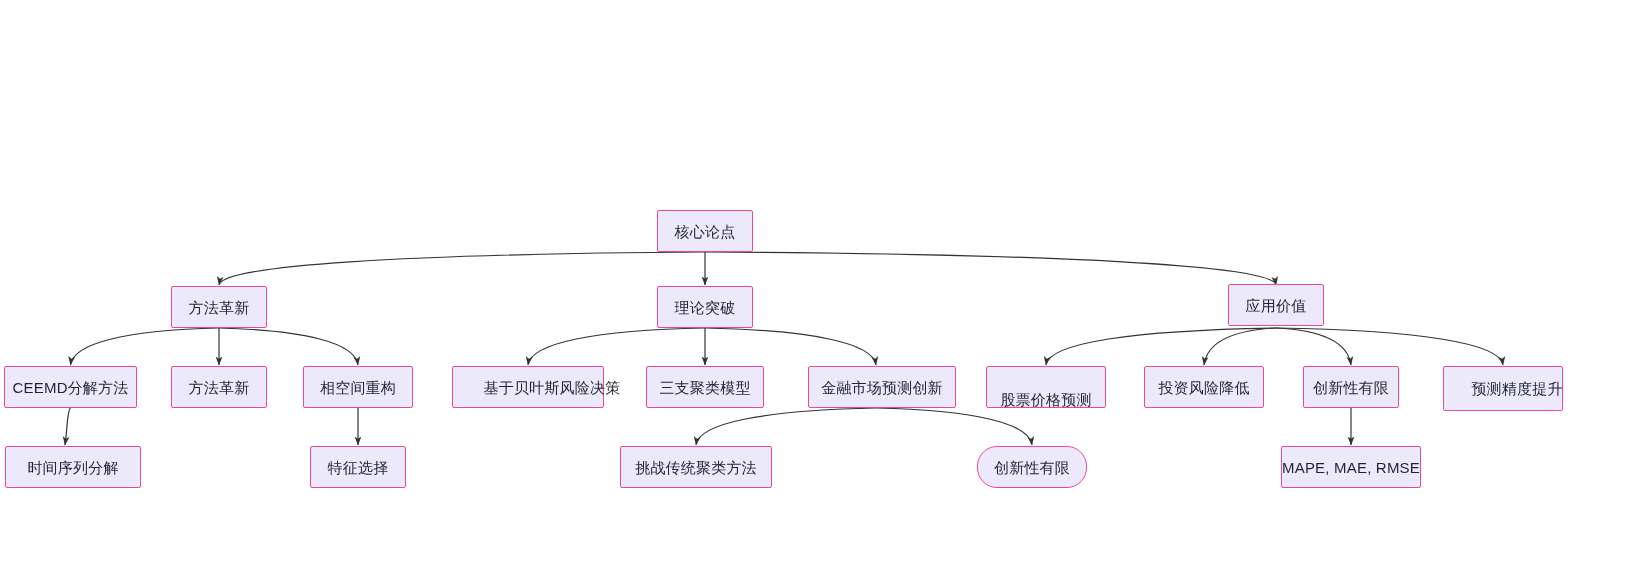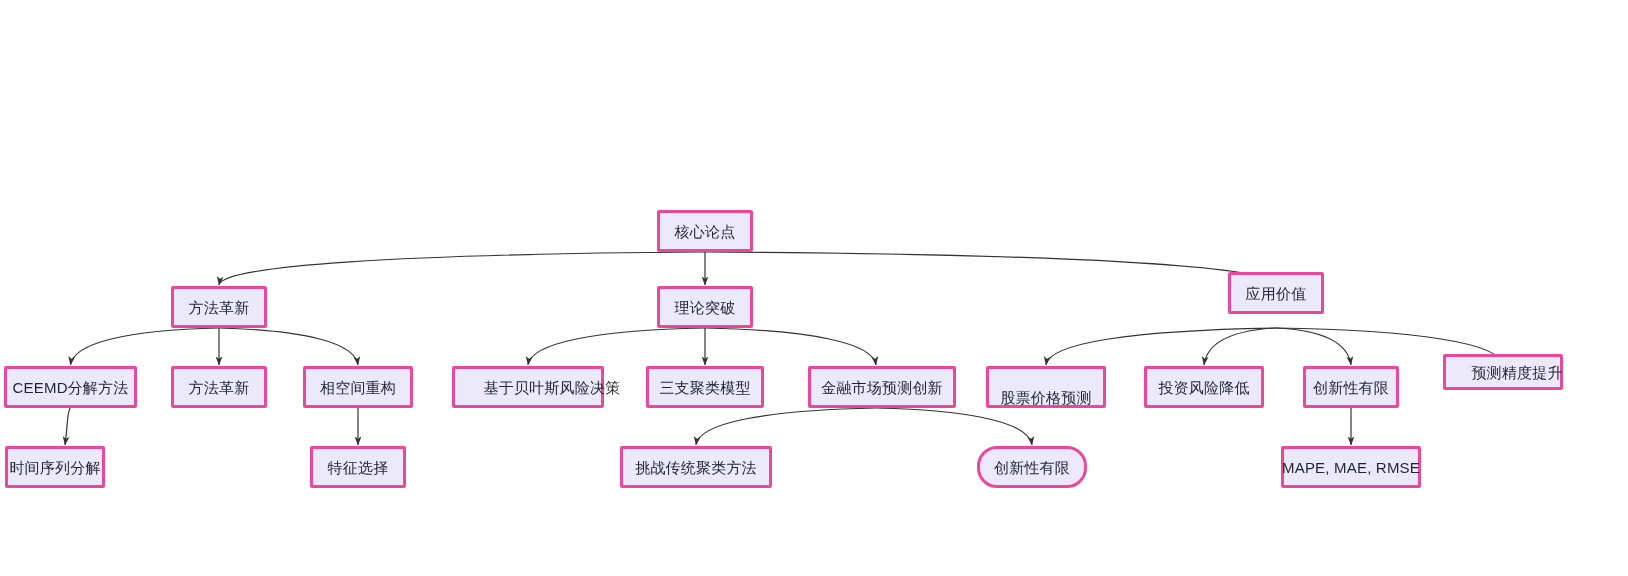--- a/index.html
+++ b/index.html
@@ -24,21 +24,21 @@
     left: 0;
     top: 0;
     width: 1628px;
     height: 576px;
     pointer-events: none;
   }
   .node {
     position: absolute;
     box-sizing: border-box;
     background: #ece9fb;
-    border: 3px solid #ec4899;
+    border: 1px solid #ec4899;
     border-radius: 2px;
     display: flex;
     align-items: center;
     justify-content: center;
     color: #1f2430;
     font-size: 15px;
     line-height: 1;
     letter-spacing: 0.2px;
     white-space: nowrap;
     font-family: "Liberation Sans", "DejaVu Sans", sans-serif;
@@ -82,21 +82,21 @@
   <div id="node-layer">
       <div class="node" style="left: 657px; top: 210px; width: 96px; height: 42px;">
         <span class="node-label">核心论点</span>
       </div>
       <div class="node" style="left: 171px; top: 286px; width: 96px; height: 42px;">
         <span class="node-label">方法革新</span>
       </div>
       <div class="node" style="left: 657px; top: 286px; width: 96px; height: 42px;">
         <span class="node-label">理论突破</span>
       </div>
-      <div class="node" style="left: 1228px; top: 272px; width: 96px; height: 42px;">
+      <div class="node" style="left: 1228px; top: 284px; width: 96px; height: 42px;">
         <span class="node-label">应用价值</span>
       </div>
       <div class="node" style="left: 4px; top: 366px; width: 133px; height: 42px; text-align: right;">
         <span class="node-label">CEEMD分解方法</span>
       </div>
       <div class="node" style="left: 171px; top: 366px; width: 96px; height: 42px;">
         <span class="node-label">方法革新</span>
       </div>
       <div class="node" style="left: 303px; top: 366px; width: 110px; height: 42px;">
         <span class="node-label">相空间重构</span>
@@ -112,24 +112,24 @@
       </div>
       <div class="node" style="left: 986px; top: 366px; width: 120px; height: 42px; align-items: flex-end;">
         <span class="node-label">股票价格预测</span>
       </div>
       <div class="node" style="left: 1144px; top: 366px; width: 120px; height: 42px;">
         <span class="node-label">投资风险降低</span>
       </div>
       <div class="node" style="left: 1303px; top: 366px; width: 96px; height: 42px;">
         <span class="node-label">创新性有限</span>
       </div>
-      <div class="node" style="left: 1443px; top: 354px; width: 120px; height: 36px; padding-left: 28px;">
+      <div class="node" style="left: 1443px; top: 366px; width: 120px; height: 45px; padding-left: 28px;">
         <span class="node-label">预测精度提升</span>
       </div>
-      <div class="node" style="left: 5px; top: 446px; width: 100px; height: 42px;">
+      <div class="node" style="left: 5px; top: 446px; width: 136px; height: 42px;">
         <span class="node-label">时间序列分解</span>
       </div>
       <div class="node" style="left: 310px; top: 446px; width: 96px; height: 42px;">
         <span class="node-label">特征选择</span>
       </div>
       <div class="node" style="left: 620px; top: 446px; width: 152px; height: 42px;">
         <span class="node-label">挑战传统聚类方法</span>
       </div>
       <div class="node" style="left: 977px; top: 446px; width: 110px; height: 42px; border-radius: 20px;">
         <span class="node-label">创新性有限</span>

